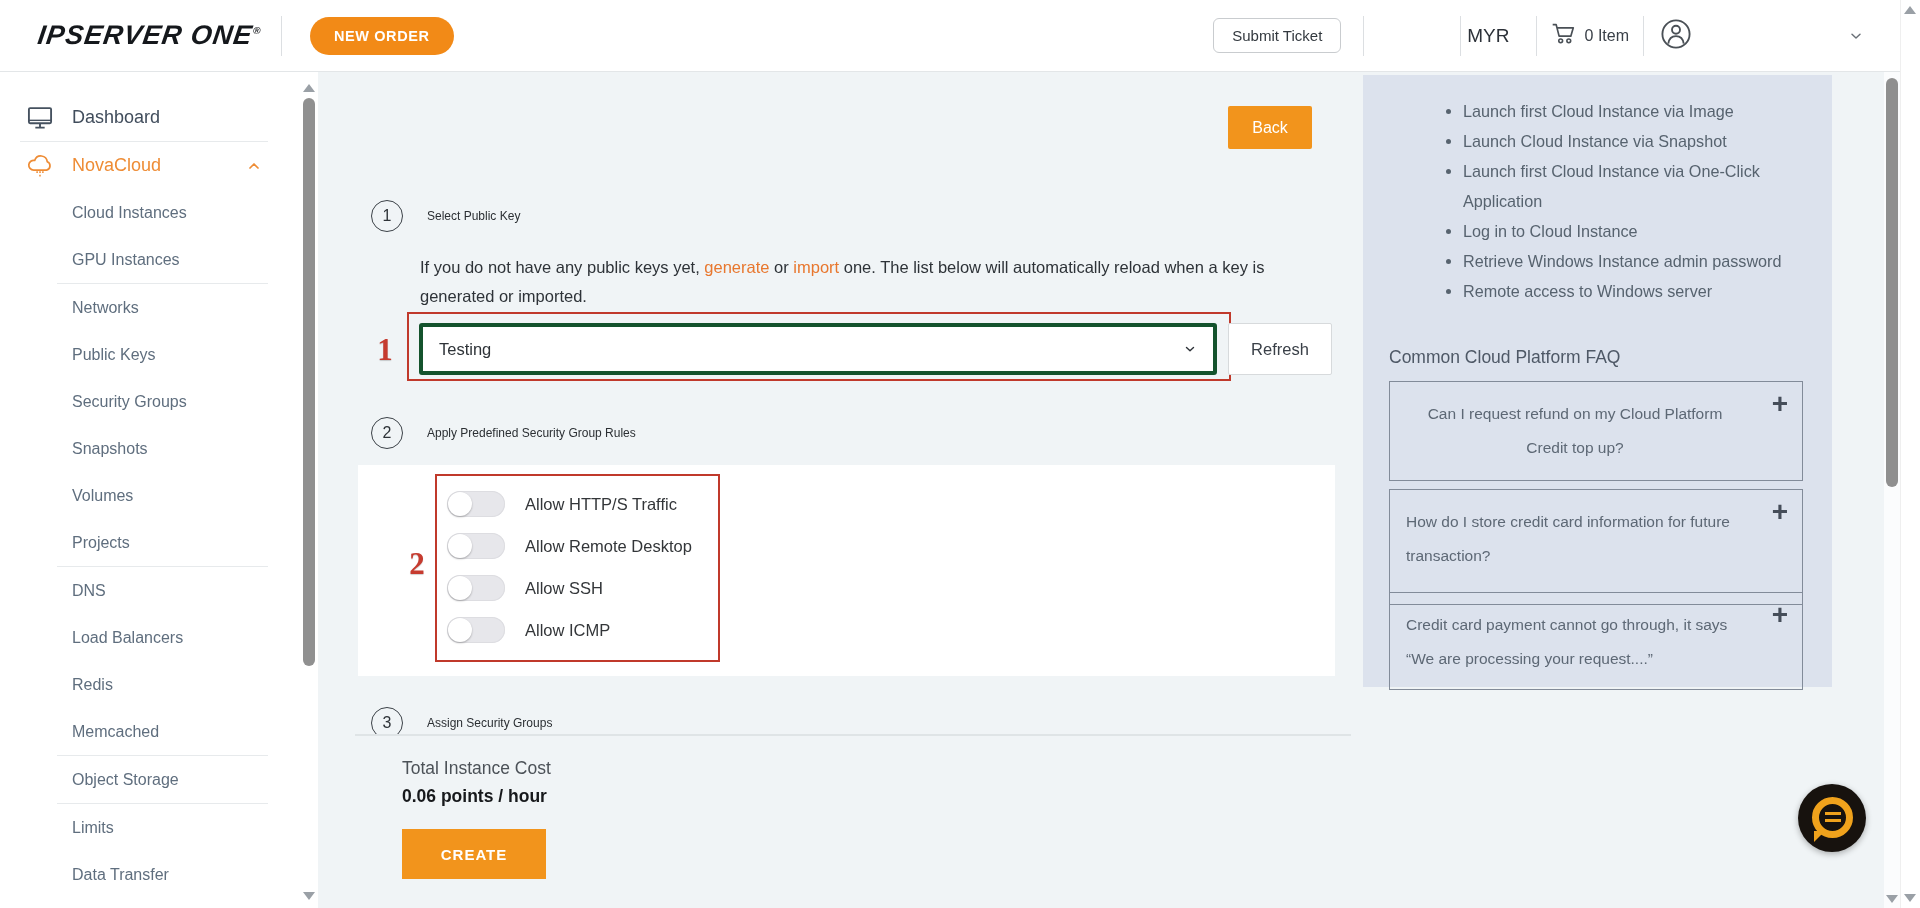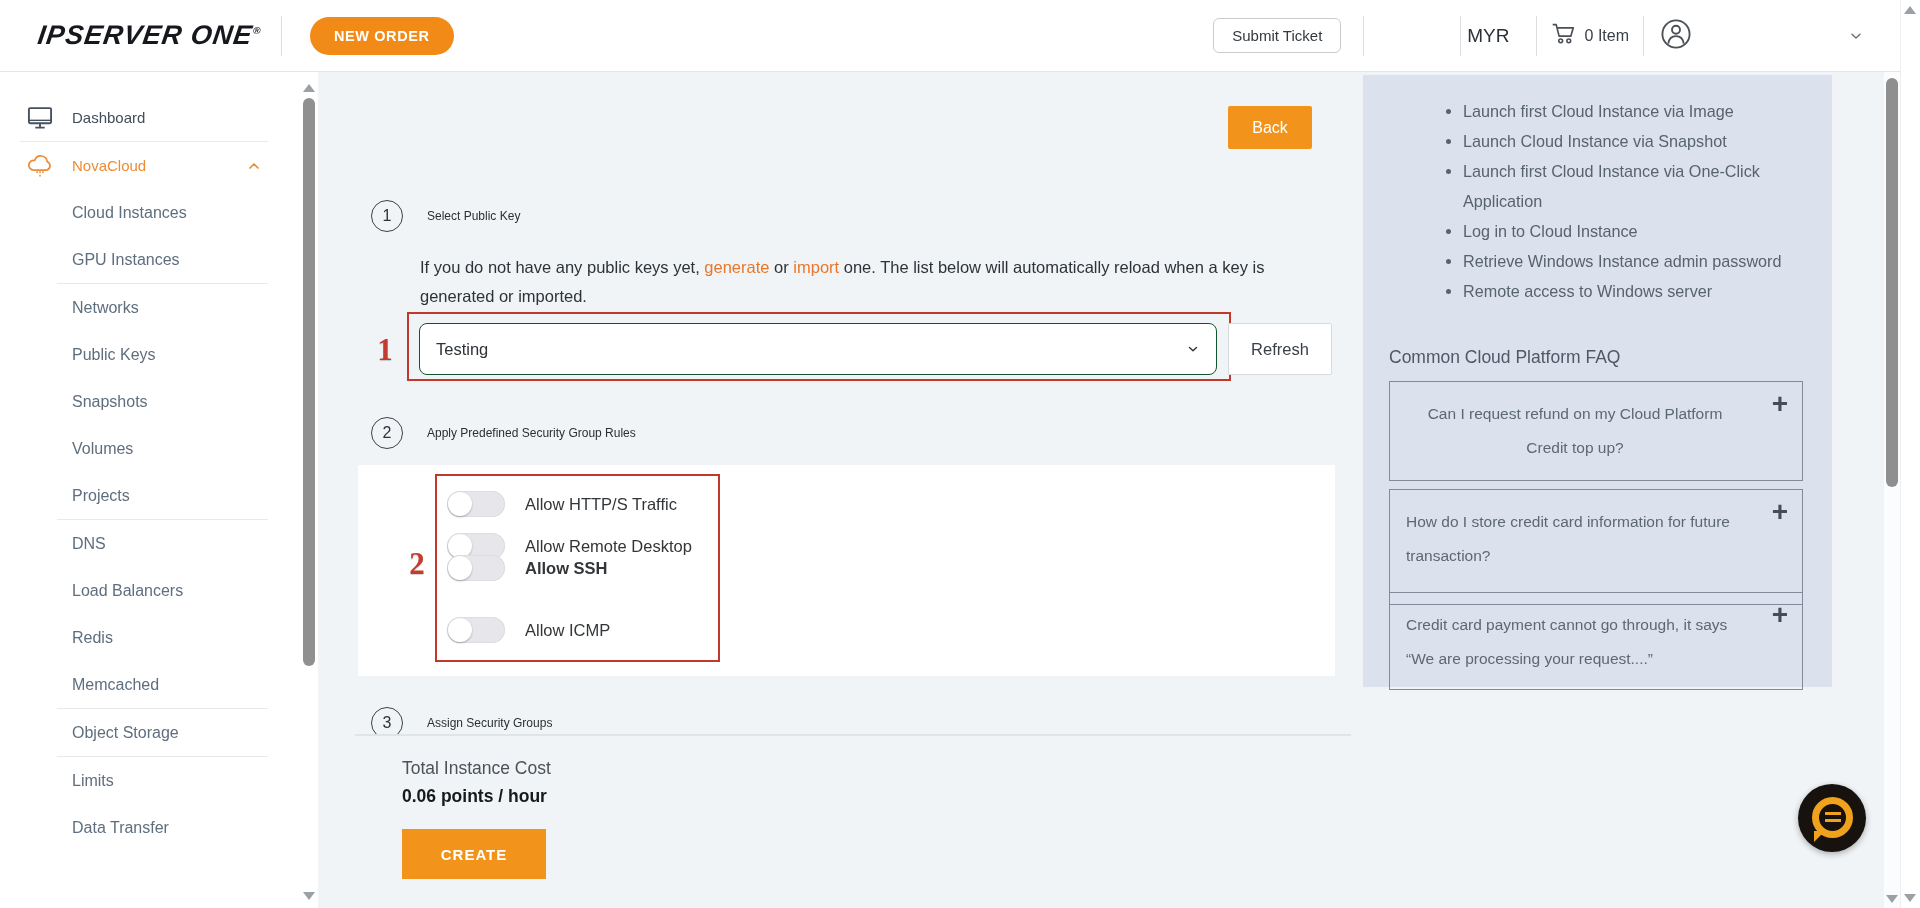--- a/index.html
+++ b/index.html
@@ -40,21 +40,21 @@
   .cart-wrap { display:flex; align-items:center; gap:7px; cursor:pointer; }
   .cart-count { font-size:16px; color:#3a4048; }
   .avatar-btn { margin-left:2px; display:flex; align-items:center; cursor:pointer; }
   .chev-btn { margin-left:4px; display:flex; align-items:center; cursor:pointer; }
   
   .sidebar {
     position:absolute; top:72px; left:0; width:300px; height:836px;
     background:#fff; padding-top:22px; z-index:10;
   }
   .side-item { height:47px; display:flex; align-items:center; padding-left:24px;
-    font-size:15px; color:#414d5c; cursor:pointer; }
+    font-size:18px; color:#414d5c; cursor:pointer; }
   .side-item .ic { width:32px; display:flex; justify-content:center; margin-right:16px; }
   .side-item.nova { color:#ee8c35; }
   .side-item.nova .expand { margin-left:auto; margin-right:38px; display:flex; }
   .side-sub { height:47px; display:flex; align-items:center; padding-left:72px;
     font-size:16px; color:#5f6e7e; cursor:pointer; }
   .side-div { height:1px; background:#e7eaec; margin-left:20px; margin-right:32px; }
   .side-div.ind { margin-left:57px; }
   
   .sb-scroll { position:absolute; top:72px; left:300px; width:18px; height:836px; background:#fff; z-index:11; }
   .tri-up { width:0; height:0; border-left:6px solid transparent; border-right:6px solid transparent;
@@ -75,21 +75,21 @@
     background:transparent; flex:0 0 32px; }
   .step-title { margin-left:24px; font-size:12px; color:#2b2f33; }
   .help-par { position:absolute; left:102px; top:181px; width:918px;
     font-size:16.5px; line-height:29px; color:#2e3338; }
   .lnk { color:#e8772e; cursor:pointer; }
   .red-box { position:absolute; border:2px solid #c0392b; }
   .ann-num { position:absolute; width:30px; text-align:center; color:#c63b2f;
     font-family:"Liberation Serif", serif; font-size:31px; font-weight:bold;
     text-shadow:0 1px 1px rgba(0,0,0,0.18); }
   .key-select { position:absolute; left:101px; top:251px; width:798px; height:52px;
-    background:#fff; border:1px solid #14532d; border-radius:8px;
+    background:#fff; border:4px solid #14532d; border-radius:3px;
     display:flex; align-items:center; padding:0 16px; font-size:16.5px; color:#2e3338; cursor:pointer; }
   .key-select .chev { margin-left:auto; display:flex; }
   .refresh-btn { position:absolute; left:910px; top:251px; width:104px; height:52px;
     background:#fff; border:1px solid #d7dadc; font-size:16.5px; color:#3a4048; cursor:pointer; border-radius:2px; }
   .rules-card { position:absolute; left:40px; top:393px; width:977px; height:211px; background:#fff; }
   .toggle-row { position:absolute; left:129px; display:flex; align-items:center; height:28px; }
   .toggle { width:58px; height:26px; background:#e7e7eb; border-radius:13px; position:relative;
     box-shadow: inset 0 0 0 1px #dddde1; cursor:pointer; flex:0 0 58px; }
   .knob { position:absolute; left:1px; top:1px; width:24px; height:24px; background:#fff;
     border-radius:50%; box-shadow:0 1px 2px rgba(0,0,0,0.28); }
@@ -201,20 +201,21 @@
         <path d="M6 13 L12 7 L18 13" stroke="#ee8c35" stroke-width="2.6" stroke-linecap="round" stroke-linejoin="round"></path>
       </svg>
     </span>
   </div>
 
   <div class="side-sub">Cloud Instances</div>
   <div class="side-sub">GPU Instances</div>
   <div class="side-div ind"></div>
   <div class="side-sub">Networks</div>
   <div class="side-sub">Public Keys</div>
+  <div class="side-sub">Security Groups</div>
   <div class="side-sub">Snapshots</div>
   <div class="side-sub">Volumes</div>
   <div class="side-sub">Projects</div>
   <div class="side-div ind"></div>
   <div class="side-sub">DNS</div>
   <div class="side-sub">Load Balancers</div>
   <div class="side-sub">Redis</div>
   <div class="side-sub">Memcached</div>
   <div class="side-div ind"></div>
   <div class="side-sub">Object Storage</div>
@@ -265,21 +266,21 @@
         <div class="knob"></div>
       </div>
     <div class="toggle-label">Allow HTTP/S Traffic</div>
   </div>
   <div class="toggle-row" style="top:460px;">
     <div class="toggle">
         <div class="knob"></div>
       </div>
     <div class="toggle-label">Allow Remote Desktop</div>
   </div>
-  <div class="toggle-row" style="top:482px;font-weight:bold;">
+  <div class="toggle-row" style="top:502px;">
     <div class="toggle">
         <div class="knob"></div>
       </div>
     <div class="toggle-label">Allow SSH</div>
   </div>
   <div class="toggle-row" style="top:544px;justify-content:center;">
     <div class="toggle">
         <div class="knob"></div>
       </div>
     <div class="toggle-label">Allow ICMP</div>

